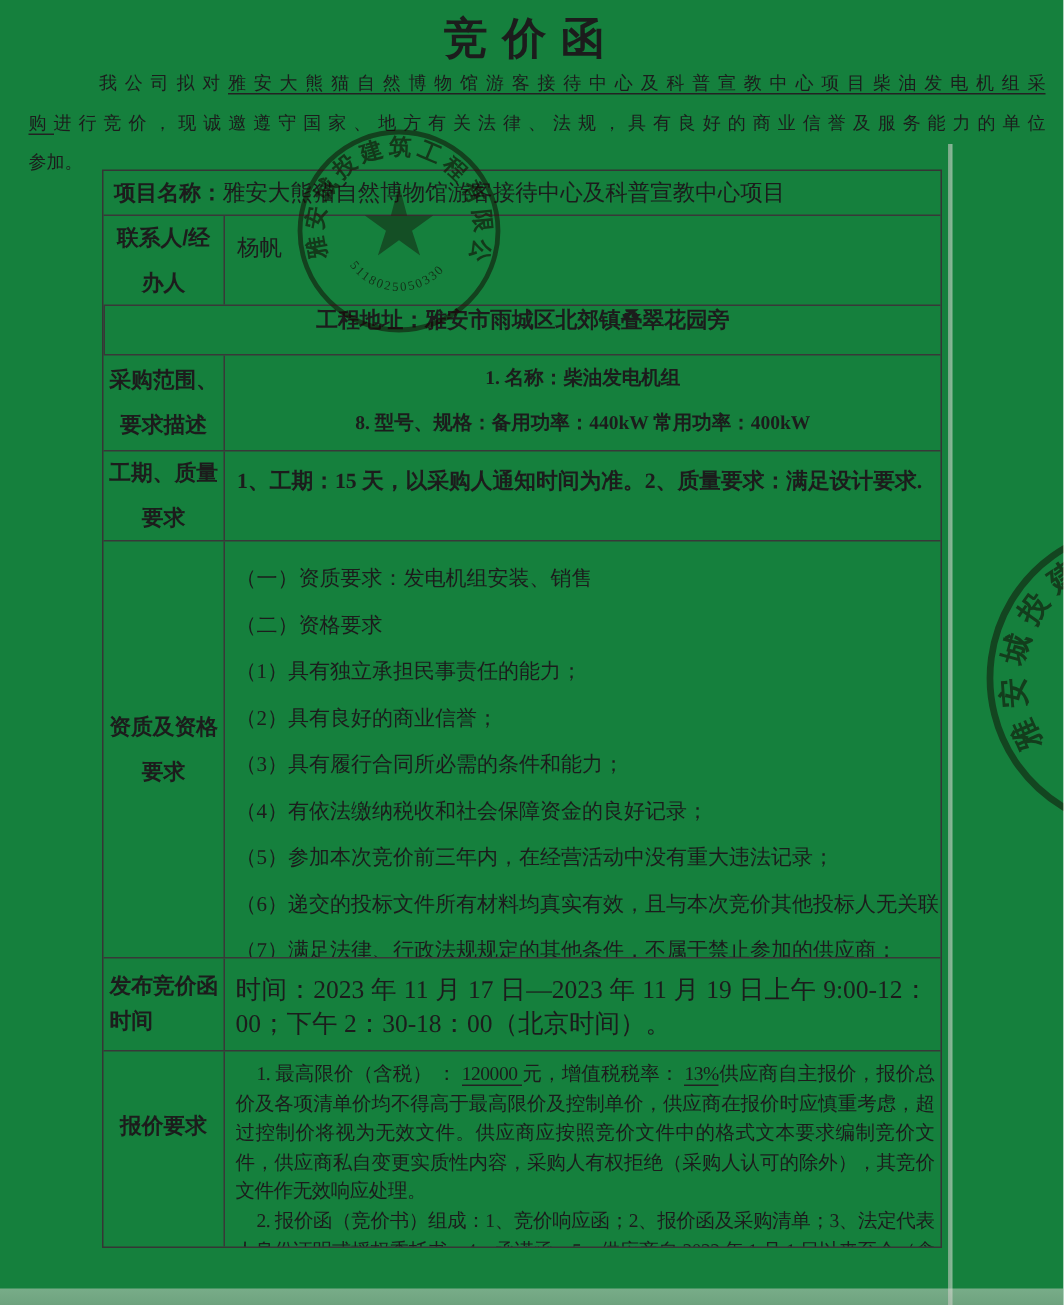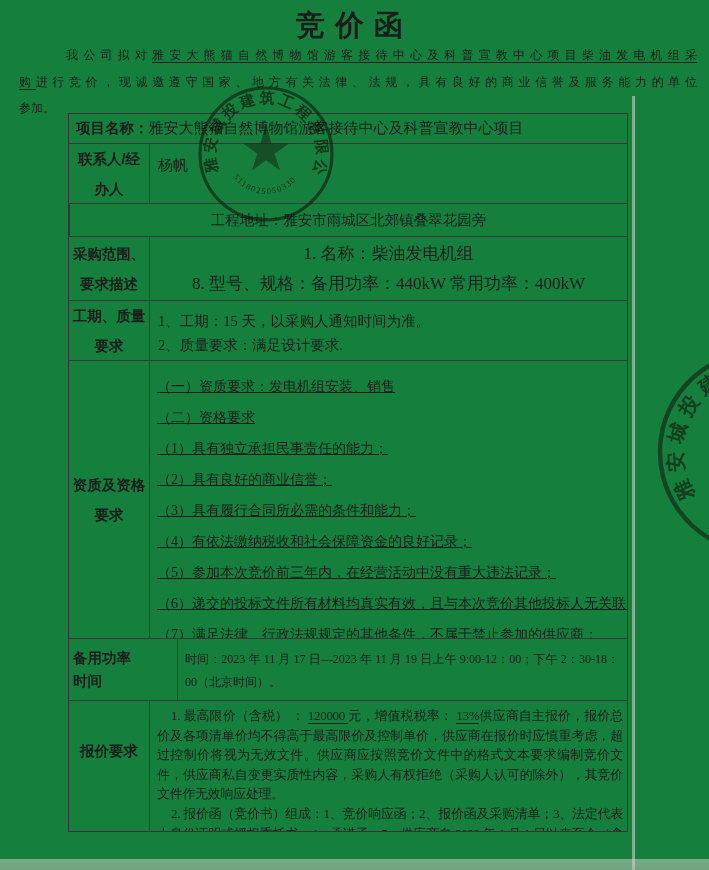--- a/index.html
+++ b/index.html
@@ -31,27 +31,27 @@
     width:80px; flex:0 0 80px; font-weight:700;
     display:flex; align-items:center; justify-content:center;
     text-align:center; white-space:pre-line; line-height:30px;
     font-family:"Liberation Sans","DejaVu Sans",sans-serif; font-size:14.5px;
   }
   .value-cell{ flex:1 1 auto; }
   .inline-row{ display:flex; align-items:center; padding-left:7px;text-align:right; }
   .inline-row .lbl{ font-weight:700; font-family:"Liberation Sans","DejaVu Sans",sans-serif; font-size:14.5px;}
   .h30{ height:29px; } .h60{ height:60px; } .h33{ height:33px; }
   .h64{ height:64px; } .h278{ height:278px; } .h62{ height:62px; } .h131{ height:131px; }
-  .center-col{ display:flex; flex-direction:column; justify-content:center; text-align:center; }
-  .left-col{ display:flex; flex-direction:column; justify-content:center; text-align:left; padding:0 8px; }
-  .scope-line{ line-height:30px; font-size:17px; }
+  .center-col{ display:flex; flex-direction:column; text-align:center;font-weight:bold; }
+  .left-col{ display:flex; flex-direction:row; justify-content:center; text-align:left; padding:0 8px;font-weight:bold; }
+  .scope-line{ line-height:30px; font-size:13px; }
   .sched-line{ line-height:24px; font-size:14.5px; }
   .qual-cell{ padding:10px 6px 0 7px; }
-  .qual-item{ line-height:31px; font-size:14px; white-space:nowrap;text-decoration:underline; }
-  .time-cell{ padding:9px 8px 0 7px; line-height:23px; font-size:12px; text-align:justify;margin-left:28px;}
+  .qual-item{ line-height:31px; font-size:14px; white-space:nowrap; }
+  .time-cell{ padding:9px 8px 0 7px; line-height:23px; font-size:17px; text-align:justify;}
   .quote-cell{ padding:5px 4px 0 7px; font-size:13px; letter-spacing:-0.3px;
     line-height:19.6px; text-align:justify; }
   .quote-cell .para{ text-indent:14px; }
   .label-top{ align-items:flex-start; padding-top:35px; }
   .label-left{ align-items:center; justify-content:flex-start; text-align:left; padding-left:4px; }
   .contact-name{ display:flex; align-items:flex-start; padding:12px 0 0 8px; }
   .contact-phone{ display:flex; align-items:flex-start; padding:12px 0 0 10px;
     font-family:"Liberation Serif","DejaVu Serif",serif; }
   
   .stamp{ position:absolute; mix-blend-mode:multiply; opacity:.85; pointer-events:none; }
@@ -128,21 +128,21 @@
         <div class="qual-item">（2）具有良好的商业信誉；</div>
         <div class="qual-item">（3）具有履行合同所必需的条件和能力；</div>
         <div class="qual-item">（4）有依法缴纳税收和社会保障资金的良好记录；</div>
         <div class="qual-item">（5）参加本次竞价前三年内，在经营活动中没有重大违法记录；</div>
         <div class="qual-item">（6）递交的投标文件所有材料均真实有效，且与本次竞价其他投标人无关联；</div>
         <div class="qual-item">（7）满足法律、行政法规规定的其他条件，不属于禁止参加的供应商；</div>
       </div>
     </div>
 
     <div class="tr h62">
-      <div class="td first label-cell label-left" style="line-height:23px;">备用功率
+      <div class="td first label-cell label-left" style="line-height:23px;">发布竞价函
 时间</div>
       <div class="td value-cell time-cell">时间：2023 年 11 月 17 日—2023 年 11 月 19 日上午 9:00-12：00；下午 2：30-18：00（北京时间）。</div>
     </div>
 
     <div class="tr h131">
       <div class="td first label-cell label-top">报价要求</div>
       <div class="td value-cell quote-cell">
         <div class="para"><span>1. 最高限价（含税） ： </span><span class="uline"> 120000 </span><span>元，增值税税率： </span><span class="uline"> 13%</span><span>供应商自主报价，报价总价及各项清单价均不得高于最高限价及控制单价，供应商在报价时应慎重考虑，超过控制价将视为无效文件。供应商应按照竞价文件中的格式文本要求编制竞价文件，供应商私自变更实质性内容，采购人有权拒绝（采购人认可的除外），其竞价文件作无效响应处理。</span></div>
         <div class="para">2. 报价函（竞价书）组成：1、竞价响应函；2、报价函及采购清单；3、法定代表人身份证明或授权委托书；4、承诺函；5、供应商自 2022 年 1 月 1 日以来至今（含 2022 年 1 月 1 日，以签订合同时间为准，须提供合同）签订的与本次采购内容有</div>
       </div>

